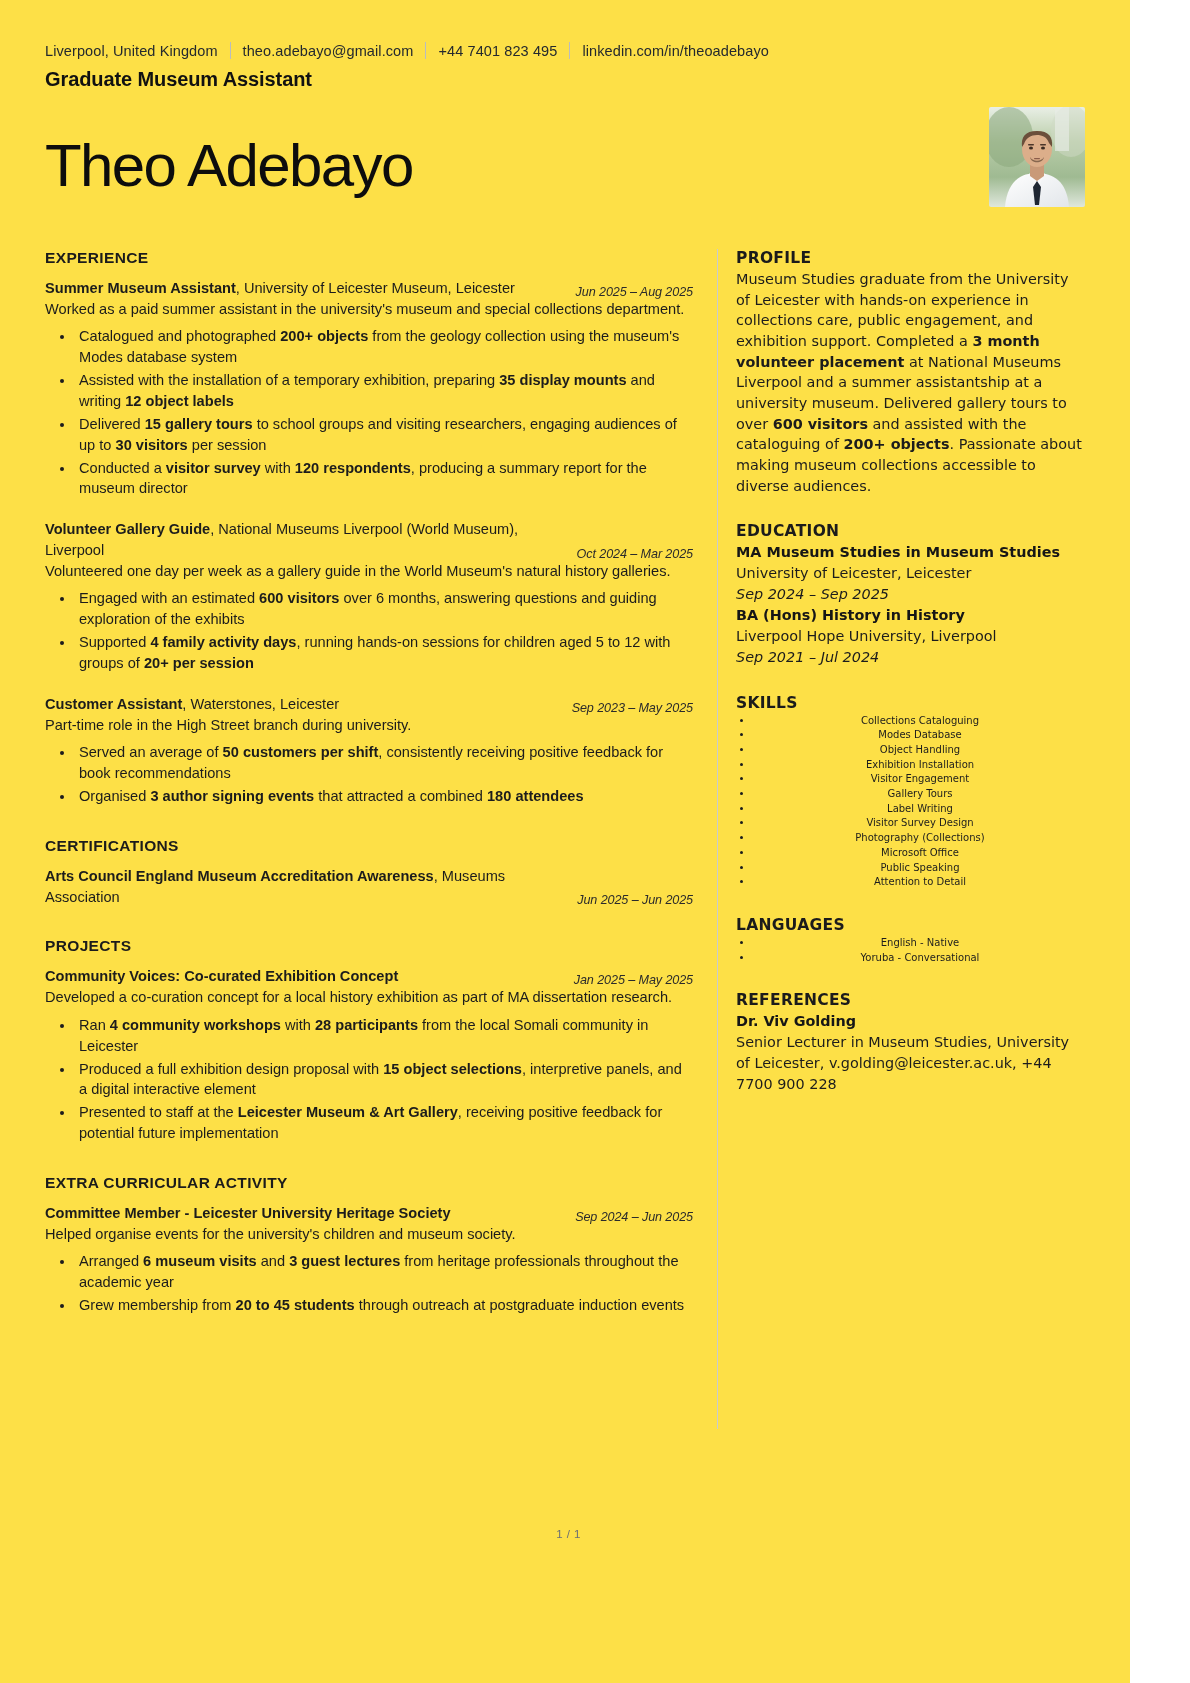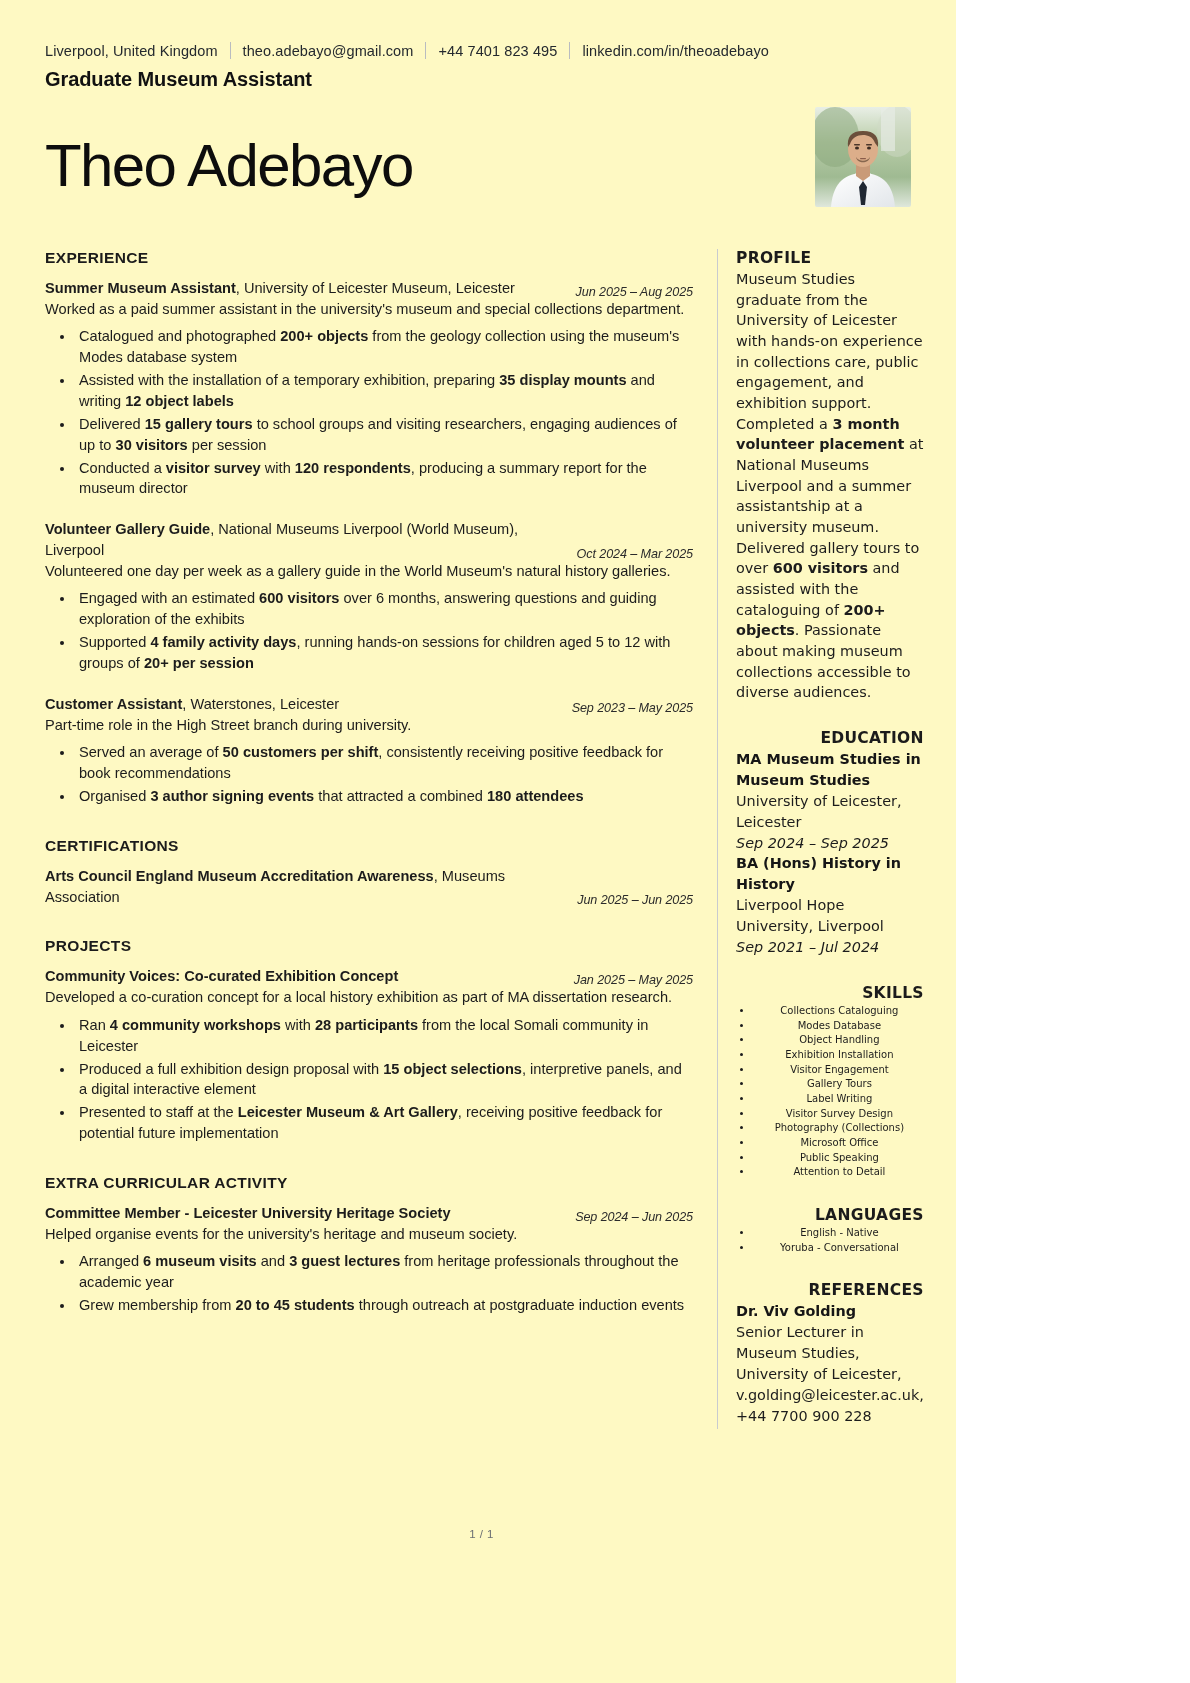--- a/index.html
+++ b/index.html
@@ -8,23 +8,23 @@
     width: 1190px;
     height: 1683px;
     background: #ffffff;
     font-family: "Liberation Sans", sans-serif;
     color: #1a1a1a;
     position: relative;
   }
   .page {
     position: absolute;
     left: 0; top: 0;
-    width: 956px; height: 1683px;
+    width: 1130px; height: 1683px;
     padding: 42px 45px 0 45px;
-    background: #fef9c3;
+    background: #fde047;
   }
 
   
   .contact-line {
     display: flex;
     align-items: center;
     font-size: 14.5px;
     color: #24292e;
     letter-spacing: .1px;
     margin-bottom: 9px;
@@ -145,21 +145,21 @@
   .entry-block { margin-bottom: 20px; }
 
   
   .r-title {
     font-size: 15.5px;
     font-weight: bold;
     letter-spacing: .3px;
     color: #1b1b1b;
     margin: 0 0 2px 0;
   }
-  .r-title.gap { margin-top: 26px; text-align: right; }
+  .r-title.gap { margin-top: 26px; }
   .r-para {
     font-size: 14.4px;
     line-height: 1.435;
     color: #1c1c1c;
     text-align: left;
   }
   .r-para b { font-weight: bold; }
   .r-bold { font-size: 14.4px; font-weight: bold; line-height: 1.45; color:#161616; }
   .r-plain { font-size: 14.4px; line-height: 1.45; color:#1c1c1c; }
   .r-ital { font-size: 14.4px; font-style: italic; line-height: 1.45; color:#1c1c1c; }
@@ -310,21 +310,21 @@
               <li>Produced a full exhibition design proposal with <b>15 object selections</b>, interpretive panels, and a digital interactive element</li>
               <li>Presented to staff at the <b>Leicester Museum &amp; Art Gallery</b>, receiving positive feedback for potential future implementation</li>
             </ul>
           </div>
           <div class="sec-title spaced">EXTRA CURRICULAR ACTIVITY</div>
           <div class="entry-block">
             <div class="entry-head">
               <div class="entry-title"><b>Committee Member - Leicester University Heritage Society</b></div>
               <div class="entry-date">Sep 2024 – Jun 2025</div>
             </div>
-            <div class="entry-desc">Helped organise events for the university's heritage and museum society.</div>
+            <div class="entry-desc">Helped organise events for the university's children and museum society.</div>
             <ul class="bullets">
               <li>Arranged <b>6 museum visits</b> and <b>3 guest lectures</b> from heritage professionals throughout the academic year</li>
               <li>Grew membership from <b>20 to 45 students</b> through outreach at postgraduate induction events</li>
             </ul>
           </div>
         </div>
     </div>
 
     <div class="divider"></div>
 

